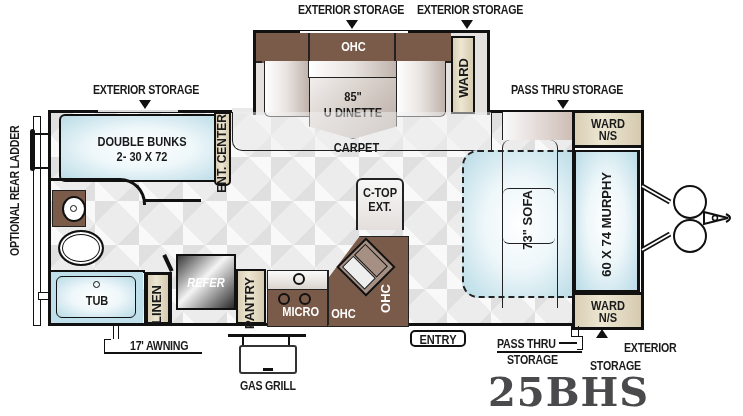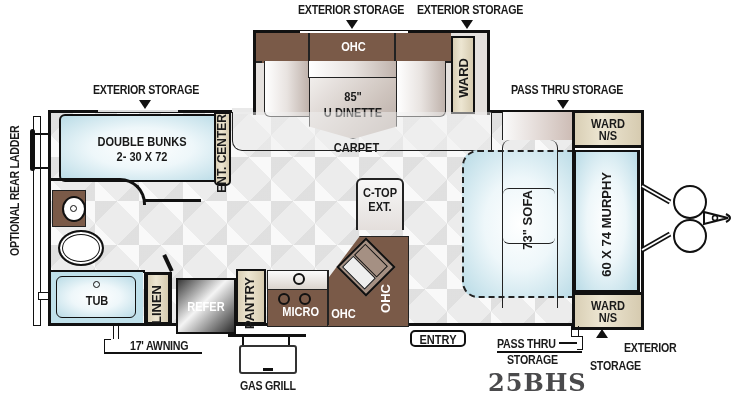--- a/index.html
+++ b/index.html
@@ -21,21 +21,21 @@
       linear-gradient(45deg, rgba(255,255,255,0.7) 25%, transparent 25%, transparent 75%, rgba(255,255,255,0.7) 75%),
       linear-gradient(-45deg, rgba(200,200,200,0.35) 25%, transparent 25%, transparent 75%, rgba(200,200,200,0.35) 75%);
     background-size:44px 44px; }
   .bed { background:radial-gradient(ellipse at center, #ffffff 0%, #eef7fa 45%, #b9dbe6 100%);
          border:2px solid #111; border-radius:8px; }
   .tan { background:linear-gradient(90deg,#d9cfb5,#ede6d2 40%,#d6cbb0); border:2px solid #111; }
   .brown { background:#7a5a48; }
   .vtext { writing-mode:vertical-rl; transform:rotate(180deg); }
   .cushion { background:linear-gradient(90deg,#ffffff 0%,#e8e3e0 50%,#bfb2ab 100%); border:1.5px solid #222; }
   .title-model { position:absolute; font-family:"DejaVu Serif", "Liberation Serif", serif; font-weight:700;
-         color:#4a4a4c; font-size:24px; letter-spacing:1px; }
+         color:#4a4a4c; font-size:40px; letter-spacing:1px; }
 </style>
 </head>
 <body>
 
 <div class="lbl" style="left:298px;top:3px;">EXTERIOR STORAGE</div>
 <div class="arrow-down" style="left:346px;top:20px;"></div>
 <div class="lbl" style="left:417px;top:3px;">EXTERIOR STORAGE</div>
 <div class="arrow-down" style="left:461px;top:20px;"></div>
 
 <div class="lbl" style="left:93px;top:83px;">EXTERIOR STORAGE</div>
@@ -103,21 +103,21 @@
 <div class="abs" style="left:51px;top:272px;width:92px;height:51px;background:#bfe0ea;">
   <div class="abs bed" style="left:5px;top:4px;width:78px;height:40px;border-radius:6px;border-width:1.5px;"></div>
   <div class="abs" style="left:42px;top:9px;width:5px;height:5px;border:1.5px solid #111;border-radius:50%;"></div>
   <div class="in-lbl" style="left:0;width:92px;top:22px;transform:scaleX(0.85);">TUB</div>
 </div>
 
 <div class="abs tan" style="left:144px;top:272px;width:28px;height:52px;box-sizing:border-box;border-width:3px 4px 2px 4px;">
   <div class="in-lbl vtext" style="left:2px;top:10px;">LINEN</div>
 </div>
 
-<div class="abs" style="left:176px;top:278px;width:60px;height:56px;background:linear-gradient(135deg,#3a3a3a 0%,#f4f4f4 45%,#2a2a2a 100%);border:2px solid #111;box-sizing:border-box;">
+<div class="abs" style="left:176px;top:254px;width:60px;height:56px;background:linear-gradient(135deg,#3a3a3a 0%,#f4f4f4 45%,#2a2a2a 100%);border:2px solid #111;box-sizing:border-box;font-style:italic;">
   <div class="in-lbl white" style="left:0;width:56px;top:20px;transform:scaleX(0.85);">REFER</div>
 </div>
 <div class="abs" style="left:166px;top:254px;width:4px;height:18px;background:#111;transform:rotate(-25deg);"></div>
 
 <div class="abs tan" style="left:236px;top:269px;width:30px;height:55px;box-sizing:border-box;">
   <div class="in-lbl vtext" style="left:5px;top:6px;">PANTRY</div>
 </div>
 
 <div class="abs" style="left:267px;top:236px;width:140px;height:90px;">
   <div class="abs" style="left:0;top:34px;width:60px;height:19px;background:linear-gradient(180deg,#fbfbfb,#d9d2cc);border:1px solid #222;"></div>

